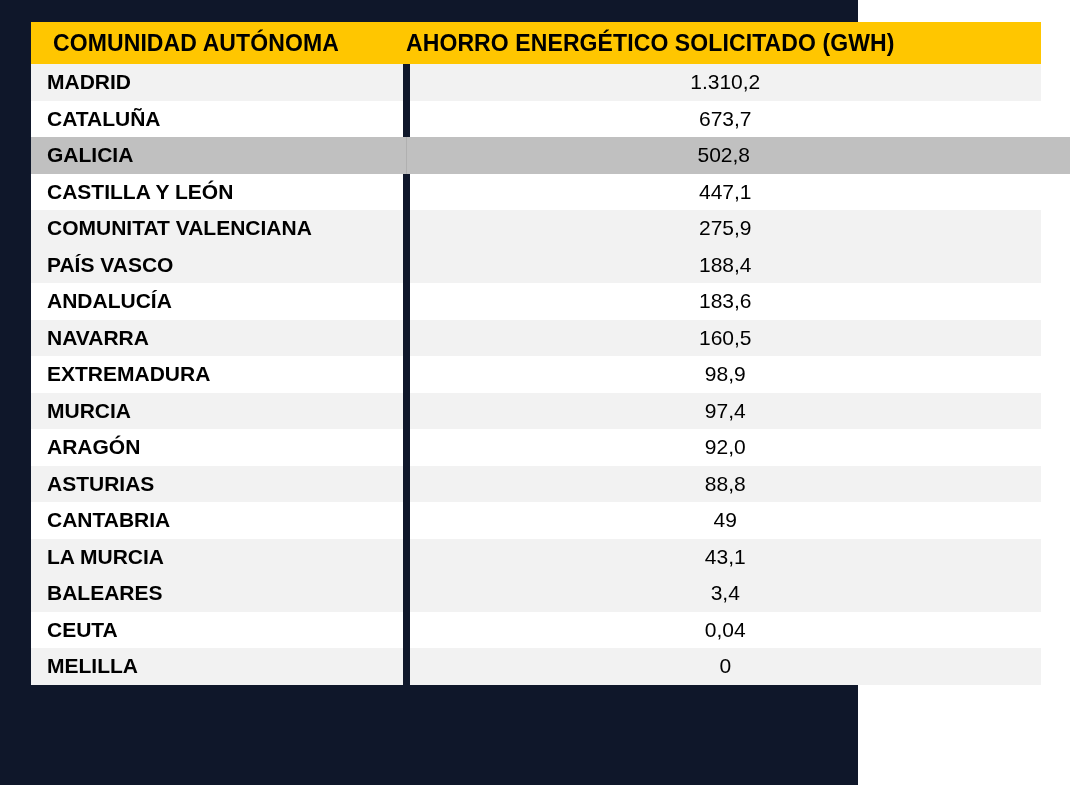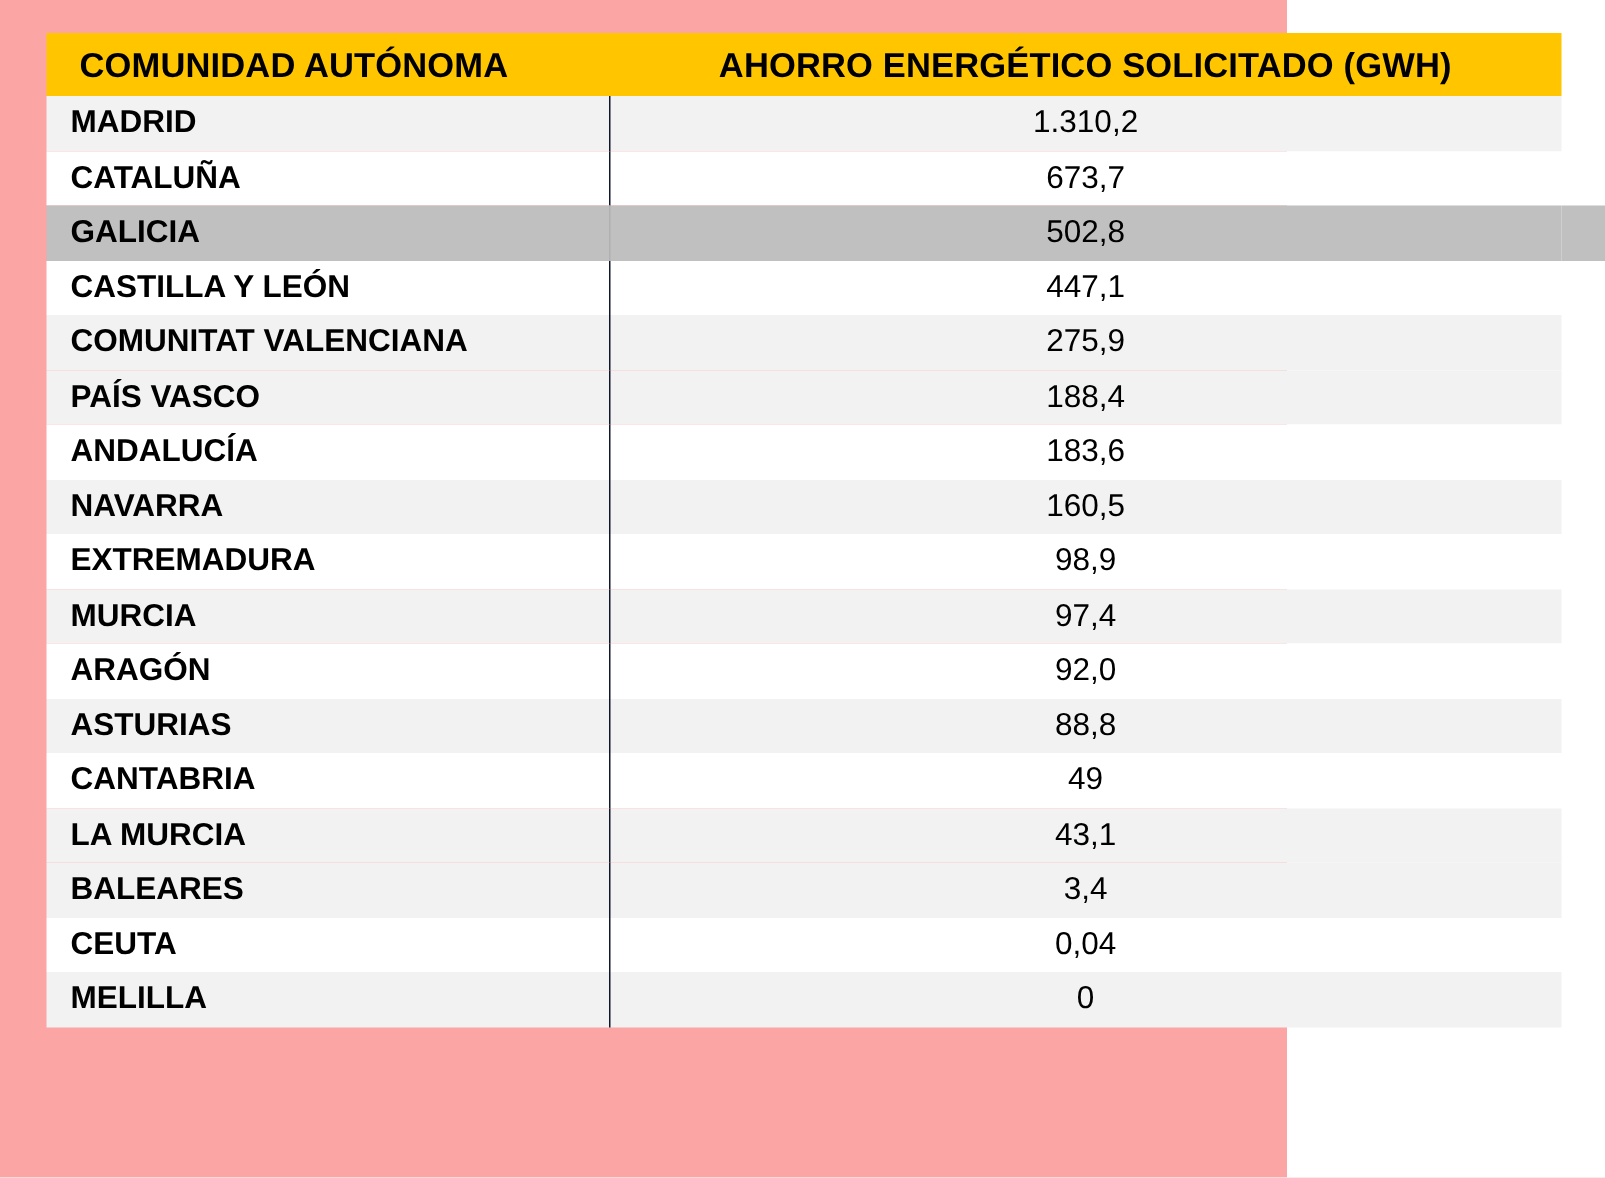--- a/index.html
+++ b/index.html
@@ -10,21 +10,21 @@
   body {
     width: 1070px;
     height: 785px;
     font-family: "Liberation Sans", sans-serif;
     overflow: hidden;
   }
   .page {
     position: relative;
     width: 858px;
     height: 785px;
-    background: #fca5a5;
+    background: #0f172a;
   }
   .table-wrap {
     position: absolute;
     left: 31px;
     top: 22px;
     width: 1010px;
   }
   table.data-table {
     width: 1010px;
     border-collapse: collapse;
@@ -41,42 +41,42 @@
     height: 42px;
     padding: 0 0 0 0;
     border: none;
     letter-spacing: 0.1px;
   }
   thead th.th-region {
     text-align: left;
     padding-left: 22px;
   }
   thead th.th-value {
-    text-align: center;
+    text-align: left;
   }
 
   tbody tr {
     height: 36.5px;
   }
   tbody tr.even { background: #f2f2f2; }
   tbody tr.odd  { background: #ffffff; }
   tbody tr.highlight { background: #c0c0c0; margin-top: 38px; }
 
   tbody td {
     border: none;
     font-size: 21px;
     color: #000000;
     padding: 0;
     vertical-align: middle;
   }
   tbody td.cell-region {
     font-weight: bold;
     text-align: left;
     padding-left: 16px;
-    border-right: 1px solid #0f172a;
+    border-right: 7px solid #0f172a;
   }
   tbody td.cell-value {
     font-weight: normal;
     text-align: center;
   }
   tbody tr.highlight td.cell-region { border-right: 1px solid #b0b0b0; }
 
   
   .selection-band {
     position: absolute;

